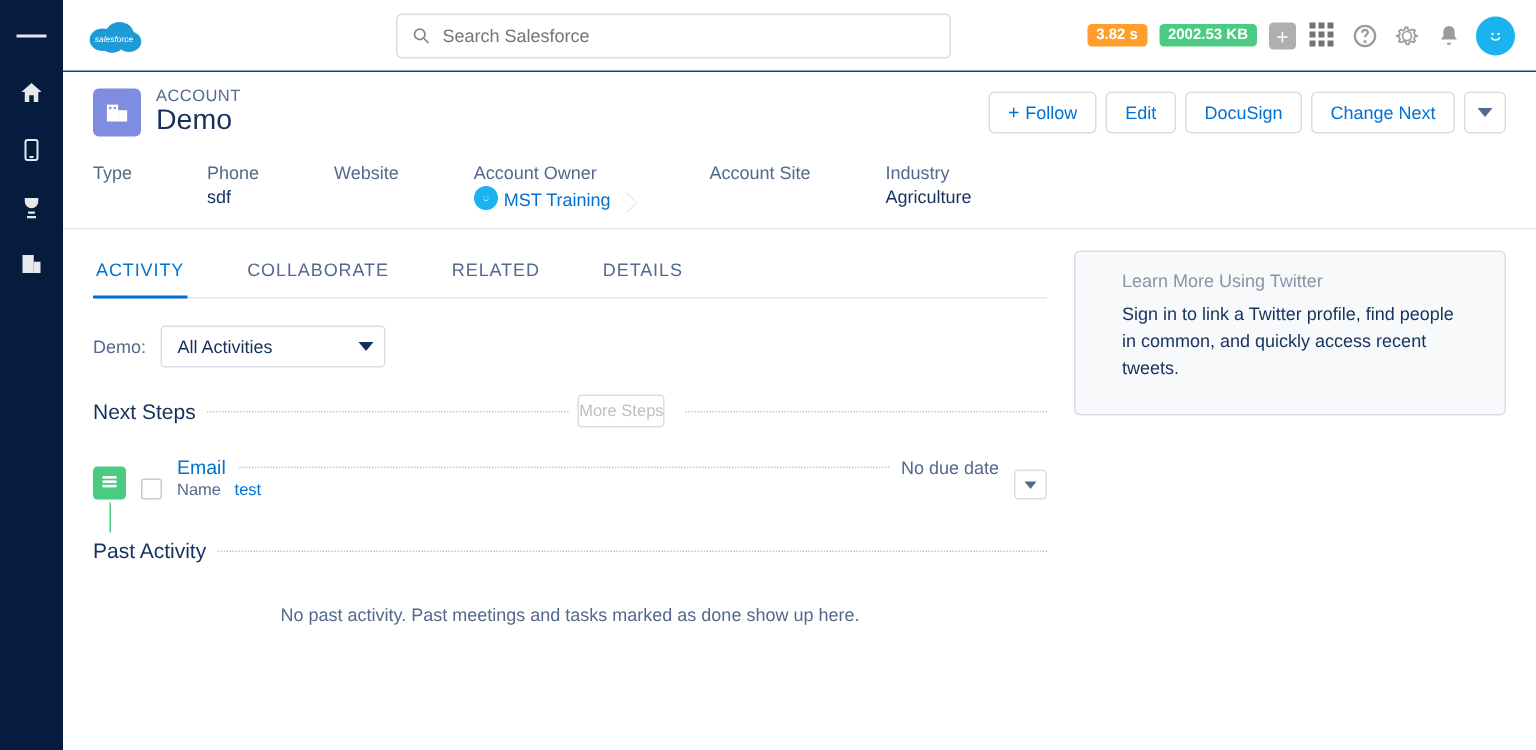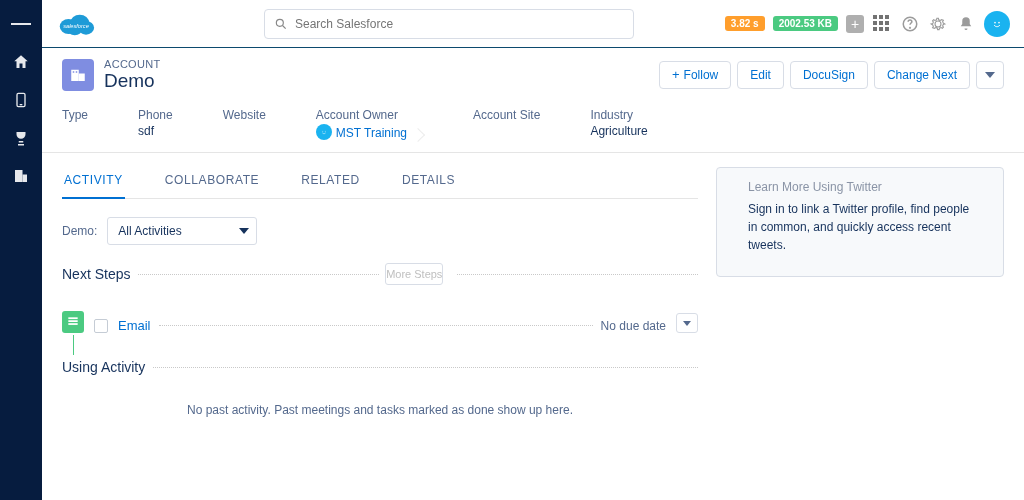--- a/index.html
+++ b/index.html
@@ -300,30 +300,34 @@
                 <rect x="4" y="14" width="16" height="3"></rect>
               </svg>
           </div>
           <div class="task-chk"></div>
           <div class="task-body">
             <div class="task-top">
               <span class="task-title">Email</span>
               <span class="dotline2"></span>
               <span class="nodue">No due date</span>
             </div>
+            <div class="task-sub">
+              <span class="k">Name</span>
+              <span class="v">test</span>
+            </div>
           </div>
           <div class="carbtn">
               <span class="tri"></span>
             </div>
         </div>
 
         <div class="vline"></div>
 
         <div class="sechead">
-          <span class="stitle">Using Activity</span>
+          <span class="stitle">Past Activity</span>
           <span class="dotline"></span>
         </div>
 
         <div class="pastmsg">No past activity. Past meetings and tasks marked as done show up here.</div>
       </div>
 
       <div class="rightcol">
         <div class="card">
           <div class="ctitle">Learn More Using Twitter</div>
           <div class="cdesc">Sign in to link a Twitter profile, find people in common, and quickly access recent tweets.</div>

